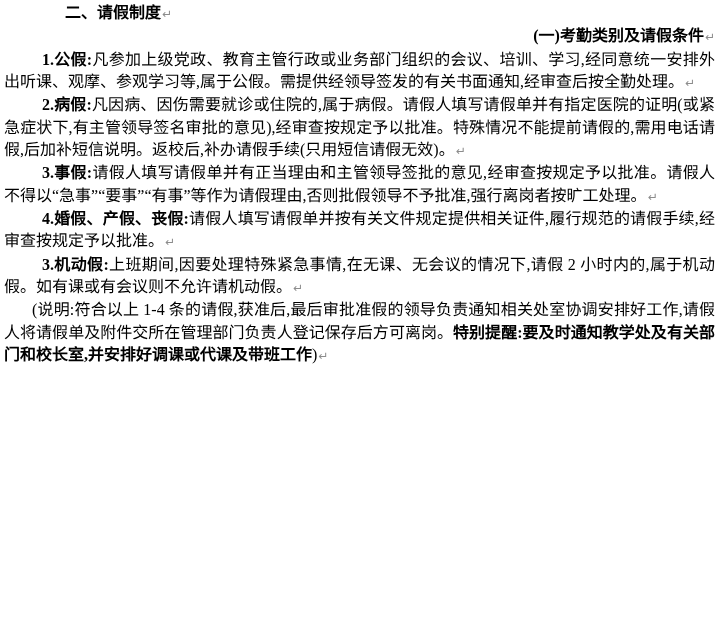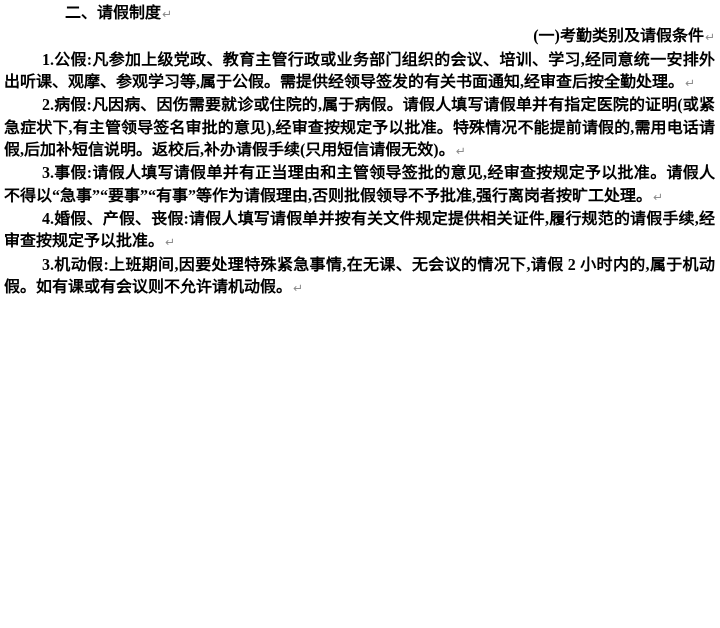--- a/index.html
+++ b/index.html
@@ -24,33 +24,34 @@
     margin: 0;
     padding: 0;
     text-align: justify;
     text-justify: inter-character;
   }
   .para.h1   { text-indent: 61px; font-weight: bold; text-align: left; }
   .para.h2   { text-indent: 44px; font-weight: bold; text-align: right; }
   .para.body { text-indent: 38px; }
   .para.note { text-indent: 28px; }
   .run.bold  { font-weight: bold; }
-  .run.normal{ font-weight: bold; }
+  .run.normal{ font-weight: normal; }
   .pmark {
     font-family: "DejaVu Sans", sans-serif;
     font-size: 12px;
     color: #8c8c8c;
     font-weight: normal;
     padding-left: 1px;
   }
 </style>
 </head>
 <body>
 
 <div class="page" id="doc-page" style="background: rgb(255, 255, 255); color: rgb(0, 0, 0);">
     <p class="para h1"><span class="run bold">二、请假制度</span><span class="pmark" style="color: rgb(140, 140, 140);">↵</span></p>
     <p class="para h2"><span class="run bold">(一)考勤类别及请假条件</span><span class="pmark" style="color: rgb(140, 140, 140);">↵</span></p>
     <p class="para body"><span class="run bold">1.公假:</span><span class="run normal">凡参加上级党政、教育主管行政或业务部门组织的会议、培训、学习,经同意统一安排外出听课、观摩、参观学习等,属于公假。需提供经领导签发的有关书面通知,经审查后按全勤处理。</span><span class="pmark" style="color: rgb(140, 140, 140);">↵</span></p>
     <p class="para body"><span class="run bold">2.病假:</span><span class="run normal">凡因病、因伤需要就诊或住院的,属于病假。请假人填写请假单并有指定医院的证明(或紧急症状下,有主管领导签名审批的意见),经审查按规定予以批准。特殊情况不能提前请假的,需用电话请假,后加补短信说明。返校后,补办请假手续(只用短信请假无效)。</span><span class="pmark" style="color: rgb(140, 140, 140);">↵</span></p>
     <p class="para body"><span class="run bold">3.事假:</span><span class="run normal">请假人填写请假单并有正当理由和主管领导签批的意见,经审查按规定予以批准。请假人不得以“急事”“要事”“有事”等作为请假理由,否则批假领导不予批准,强行离岗者按旷工处理。</span><span class="pmark" style="color: rgb(140, 140, 140);">↵</span></p>
     <p class="para body"><span class="run bold">4.婚假、产假、丧假:</span><span class="run normal">请假人填写请假单并按有关文件规定提供相关证件,履行规范的请假手续,经审查按规定予以批准。</span><span class="pmark" style="color: rgb(140, 140, 140);">↵</span></p>
     <p class="para body"><span class="run bold">3.机动假:</span><span class="run normal">上班期间,因要处理特殊紧急事情,在无课、无会议的情况下,请假 2 小时内的,属于机动假。如有课或有会议则不允许请机动假。</span><span class="pmark" style="color: rgb(140, 140, 140);">↵</span></p>
+    <p class="para note"><span class="run normal">(说明:符合以上 1-4 条的请假,获准后,最后审批准假的领导负责通知相关处室协调安排好工作,请假人将请假单及附件交所在管理部门负责人登记保存后方可离岗。</span><span class="run bold">特别提醒:要及时通知教学处及有关部门和校长室,并安排好调课或代课及带班工作</span><span class="run normal">)</span><span class="pmark" style="color: rgb(140, 140, 140);">↵</span></p>
   </div>
 
 </body></html>

